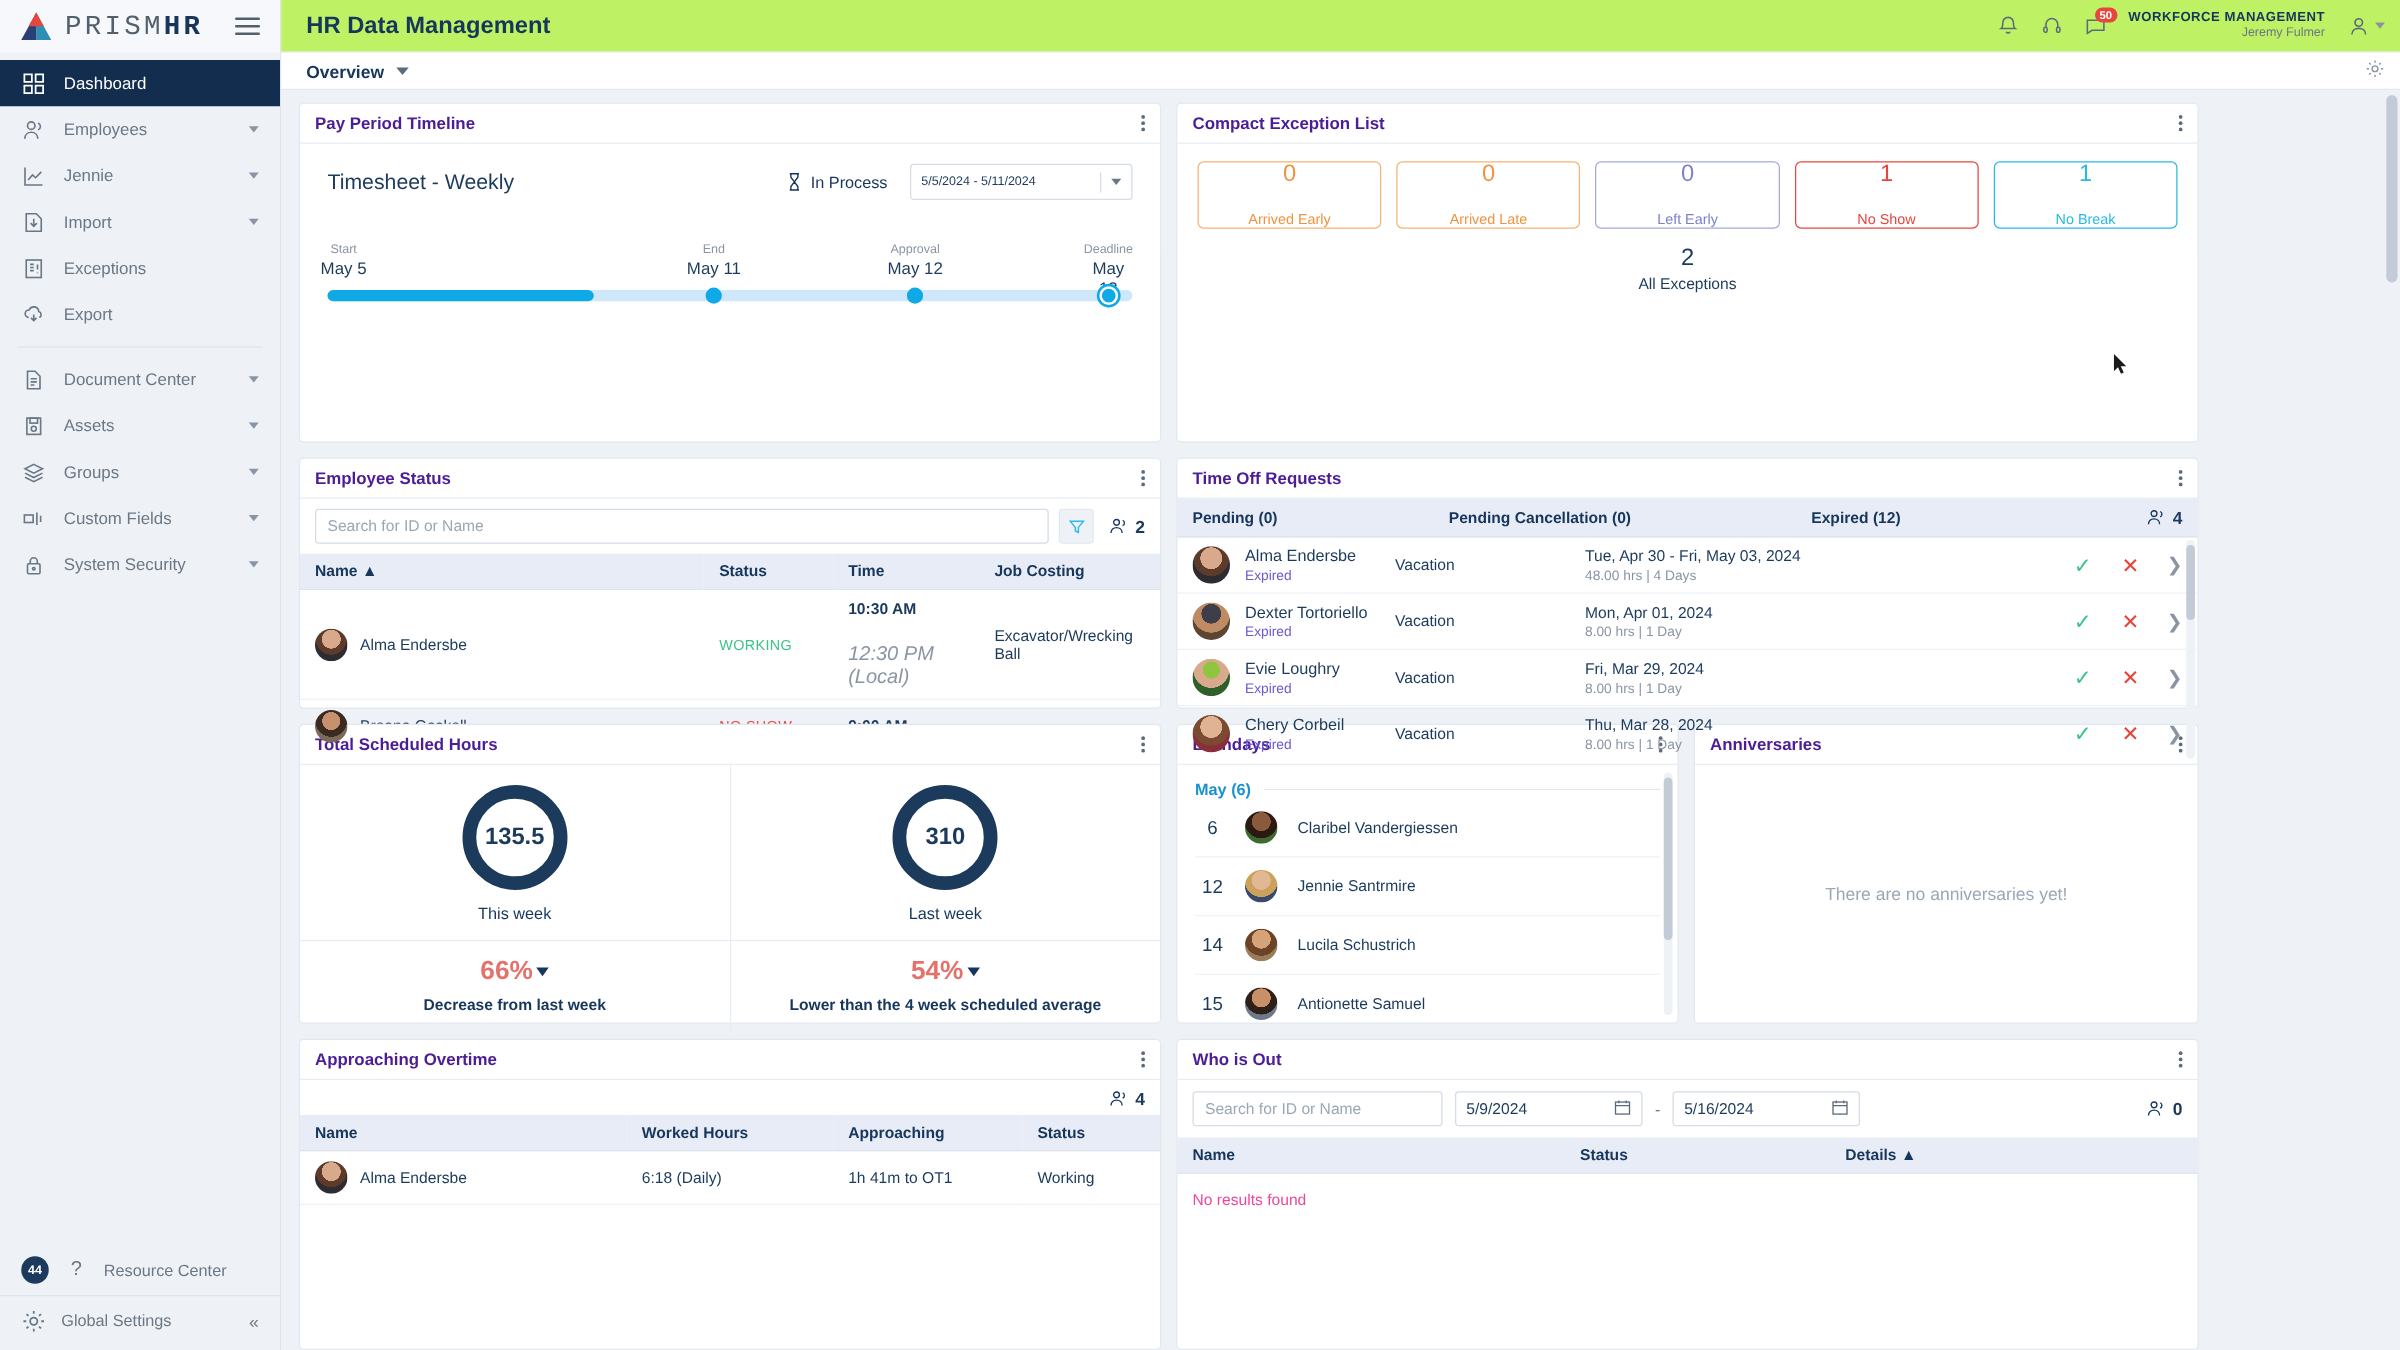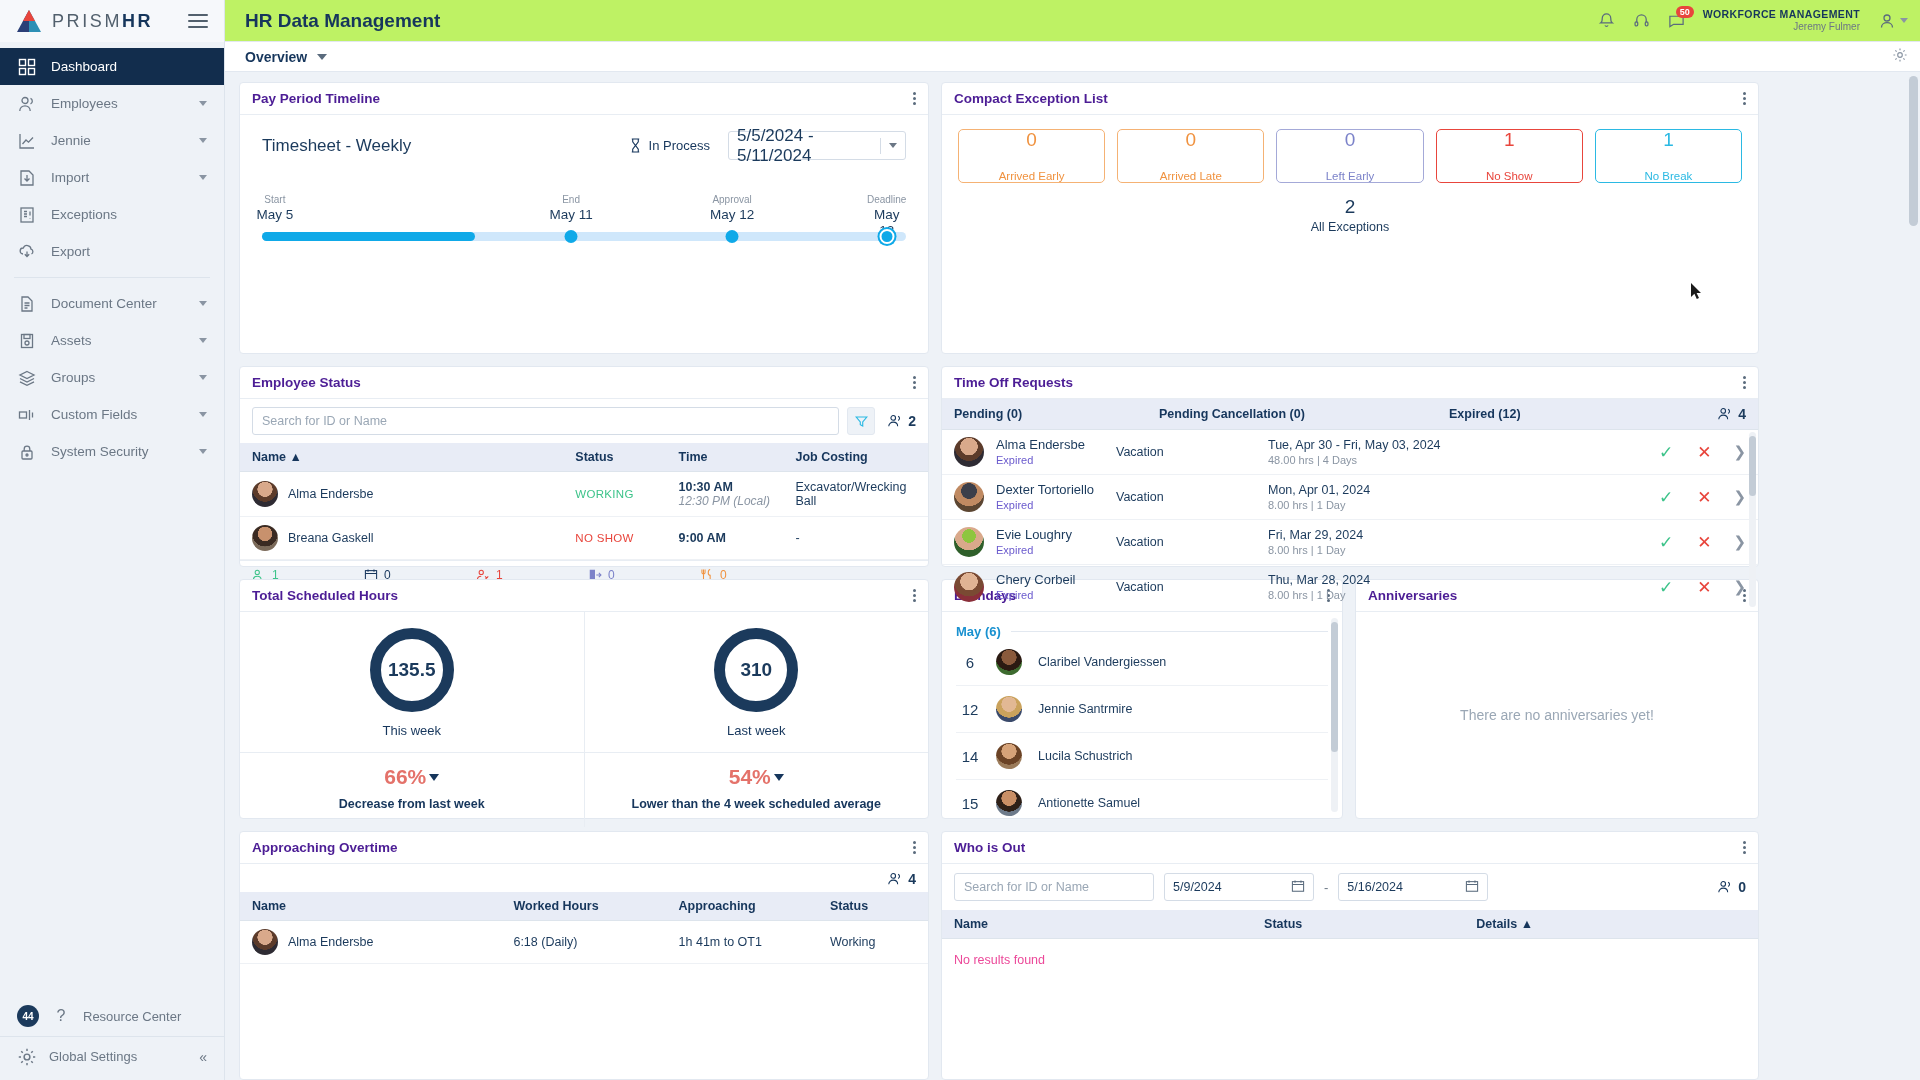--- a/index.html
+++ b/index.html
@@ -16,21 +16,21 @@
   .sidebar {
     width: 225px; flex: 0 0 225px; height: 1080px;
     background: #eef2f7; border-right: 1px solid #dde4ec;
     display: flex; flex-direction: column;
   }
   .brand {
     height: 42px; display: flex; align-items: center; gap: 10px;
     padding: 0 16px; background: #f6f8fb;
   }
   .logo-mark { width: 26px; height: 24px; position: relative; flex: 0 0 26px;}
-  .brand-text { font-size: 18px; letter-spacing: 2.6px; color: #52606d; font-weight: 400;}
+  .brand-text { font-size: 22px; letter-spacing: 2.6px; color: #52606d; font-weight: 400; font-family: Liberation Mono, monospace;}
   .brand-text b { color: #16365c; font-weight: 700; }
   .ham { margin-left: auto; cursor: pointer; width: 20px;}
   .ham span { display: block; height: 2px; background: #52606d; margin: 4px 0; border-radius: 1px;}
 
   .nav { flex: 1; overflow: hidden; padding-top: 6px;}
   .nav-item {
     display: flex; align-items: center; gap: 14px;
     height: 37px; padding: 0 17px; cursor: pointer;
     color: #6b7785; font-size: 13.5px;
   }
@@ -91,21 +91,21 @@
   .kebab { margin-left: auto; cursor: pointer; color: #5a6b7d; line-height: 0.6; font-size: 16px; letter-spacing: 0; }
   .kebab div { width:3px;height:3px;background:#5a6b7d;border-radius:50%;margin:2px 0;}
 
   
   .ppt-body { padding: 16px 22px 20px 22px; }
   .ppt-row1 { display: flex; align-items: center; }
   .ppt-name { font-size: 17px; color: #1b3a5c; }
   .ppt-status { margin-left: auto; display: flex; align-items: center; gap: 7px; font-size: 13px; color: #16365c;}
   .ppt-date {
     margin-left: 18px; width: 178px; height: 29px; border: 1px solid #d4dce6; border-radius: 3px;
-    display: flex; align-items: center; padding: 0 8px; font-size: 17px; color:#1b3a5c; background:#fff; cursor:pointer;
+    display: flex; align-items: center; padding: 0 8px; font-size: 10px; color:#1b3a5c; background:#fff; cursor:pointer;
   }
   .ppt-date .dv { flex:1; }
   .ppt-date .sep { width:1px; height:16px; background:#d4dce6; margin:0 8px;}
   .ppt-date .dc { width:0;height:0;border-left:4px solid transparent;border-right:4px solid transparent;border-top:5px solid #6b7785;}
 
   .tl { margin-top: 34px; position: relative; height: 56px; }
   .tl-mark { position: absolute; text-align: center; transform: translateX(-50%); line-height:1.25;}
   .tl-mark .lb { font-size: 10px; color: #8a95a3; }
   .tl-mark .dt { font-size: 13.5px; color: #1b3a5c; }
   .tl-track { position: absolute; left: 0; right: 0; top: 38px; height: 9px; background: #cfe7fb; border-radius: 5px;}
@@ -141,21 +141,21 @@
     background: #e8ecf6; font-size: 12.5px; font-weight: 700; color: #16365c;
     text-align: left; padding: 7px 12px; border-bottom: 1px solid #dde4ec; white-space: nowrap;
   }
   table.grid tbody td { padding: 8px 12px; border-bottom: 1px solid #eef1f5; font-size: 12.5px; color: #1b3a5c; vertical-align: middle;}
   .namecell { display: flex; align-items: center; gap: 10px; }
   .av { width: 26px; height: 26px; border-radius: 50%; flex: 0 0 26px; overflow:hidden; position:relative;}
   .av i { position:absolute; inset:0; display:block; }
   .status-working { color: #3dc38a; font-size: 11.5px; letter-spacing:.3px;}
   .status-noshow { color: #e8453c; font-size: 11.5px; letter-spacing:.3px;}
   .t-main { font-weight: 700; font-size: 12.5px; }
-  .t-sub { font-size: 12px; color: #8a95a3; font-style: italic; }
+  .t-sub { font-size: 16px; color: #8a95a3; font-style: italic; margin-top: 21px; }
   .es-foot { display: flex; align-items: center; border-top: 1px solid #e8edf3; padding: 7px 12px; }
   .es-stat { display: flex; align-items: center; gap: 6px; font-size: 12px; width: 112px; }
 
   
   .tor-head { display: flex; align-items: center; background: #e8ecf6; border-bottom:1px solid #dde4ec; padding: 7px 12px; }
   .tor-h { font-size: 12.5px; font-weight: 700; color: #16365c; }
   .tor-list { position: relative; }
   .tor-row { display: flex; align-items: center; padding: 7px 12px; border-bottom: 1px solid #eef1f5; }
   .tor-name { font-size: 13px; color: #1b3a5c; }
   .tor-sub { font-size: 11px; color: #6a5acd; }

